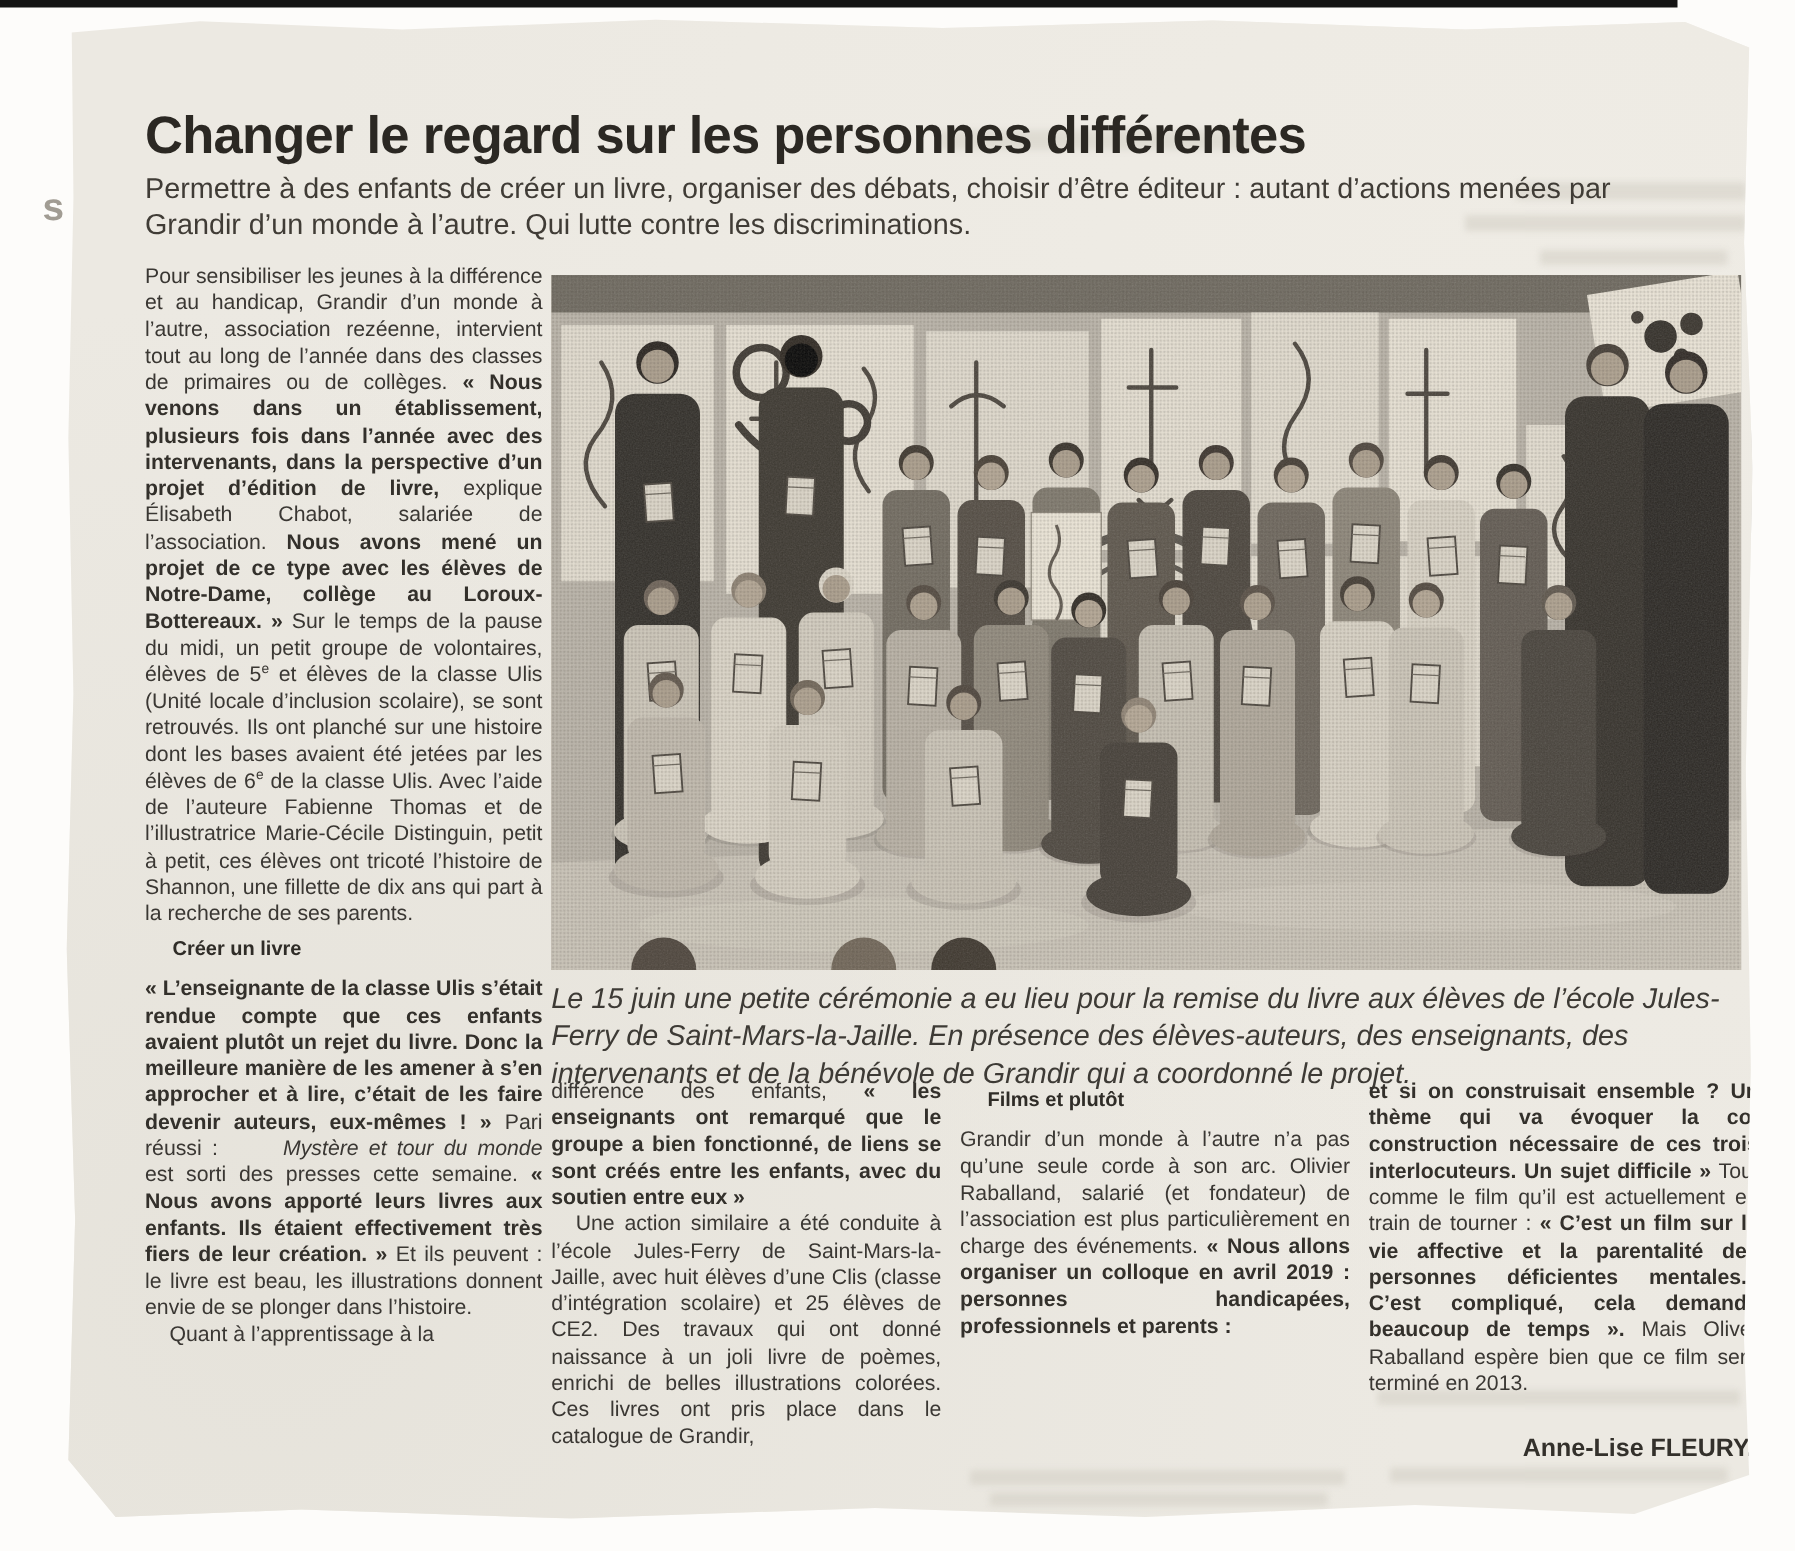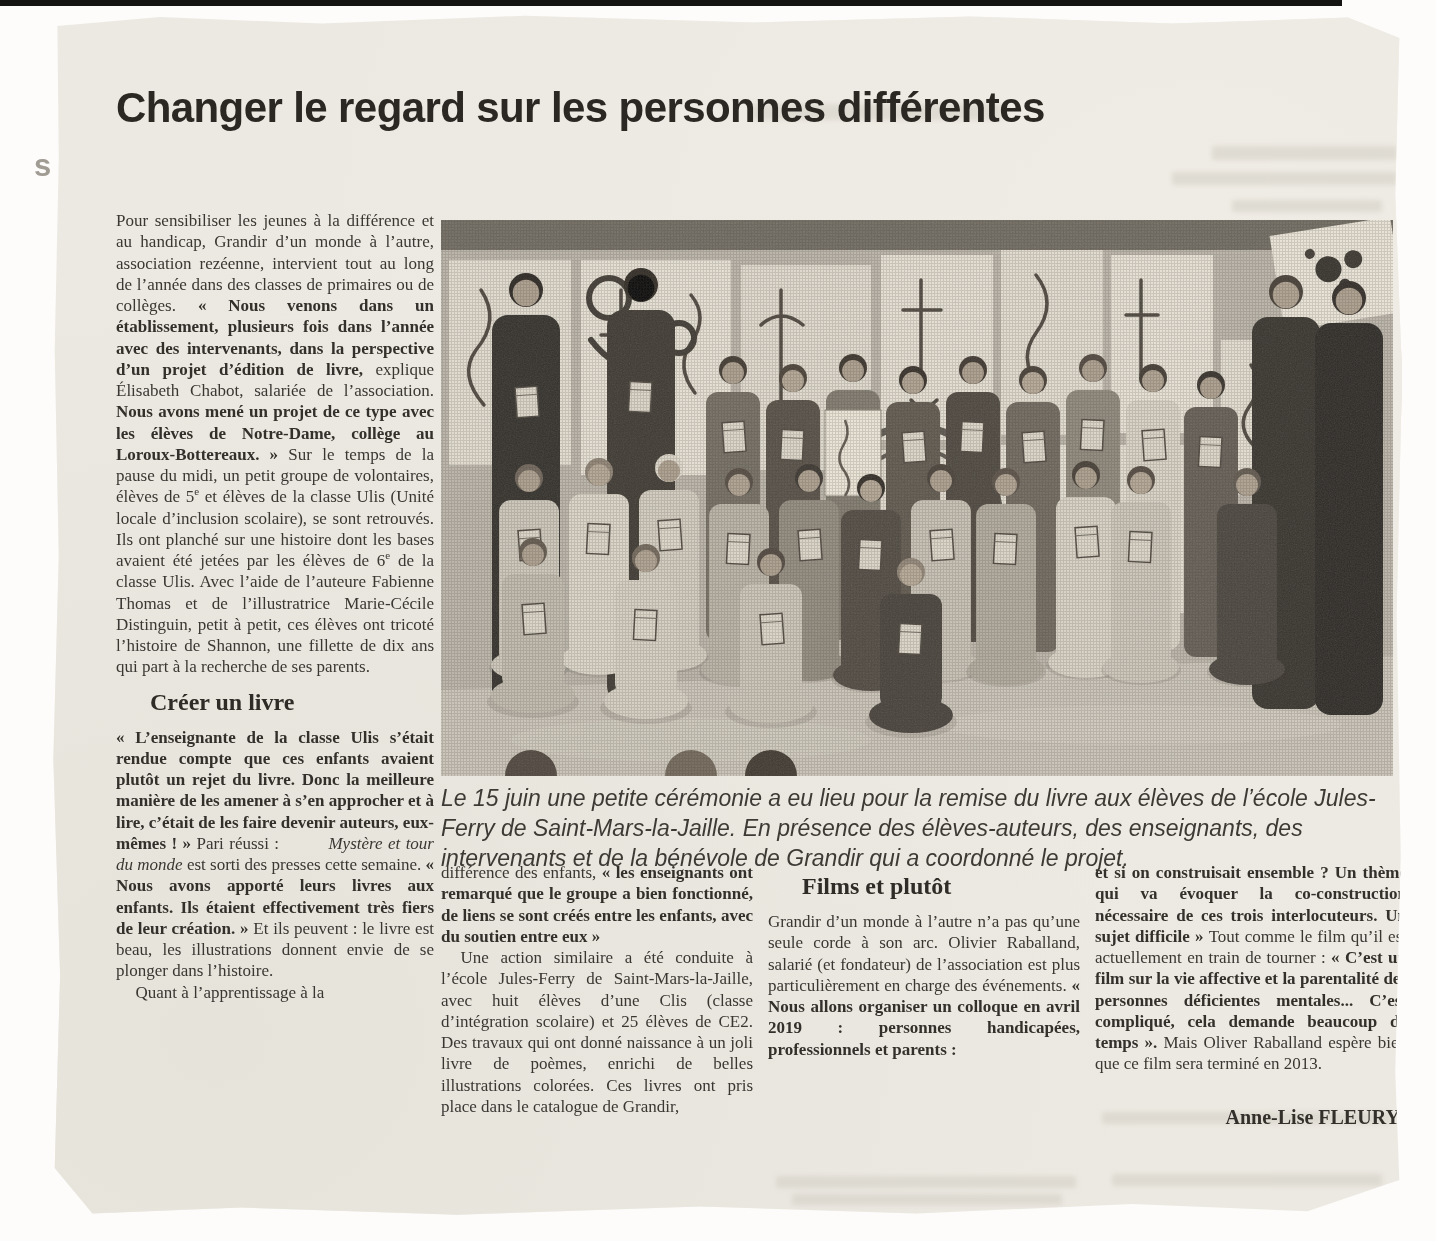--- a/index.html
+++ b/index.html
@@ -29,34 +29,33 @@
     line-height:1.05;white-space:nowrap;
   }
   .standfirst{
     position:absolute;left:64px;top:122px;width:1232px;
     font-size:23px;color:#403c36;line-height:1.28;
   }
   .col{
     position:absolute;width:312px;top:848px;
     font-size:17px;line-height:1.25;color:#3a3733;
     text-align:justify;
-    font-family:Liberation Serif, serif;
   }
   .col1{left:64px;top:196px;width:318px;}
   .col2{left:389px;}
   .col3{left:716px;}
   .col4{left:1043px;}
   .para{margin:0;}
   .para.indent{text-indent:1.15em;}
   .rb{font-weight:bold;color:#33302b;}
   .ri{font-style:italic;margin-left:44px;}
   .rsup{font-size:11px;vertical-align:super;line-height:0;}
   .crosshead{
-    font-weight:bold;font-size:24px;color:#2f2c27;
-    margin:9px 0 10px 34px;
+    font-weight:bold;font-size:16px;color:#2f2c27;
+    margin:9px 0 10px 22px;
   }
   .byline{
     margin-top:30px;text-align:right;font-weight:bold;font-size:20px;
     color:#33302b;padding-right:4px;
   }
   .photo{
     position:absolute;left:389px;top:206px;width:952px;height:556px;
     background:#bdb9b1;overflow:hidden;
     filter:sepia(.10) contrast(.96) brightness(1.01);
   }
@@ -96,20 +95,21 @@
         <div class="b3"></div>
       <div class="b4"></div>
         <div class="b5"></div>
         <div class="b6"></div>
       <div class="b7"></div>
         <div class="b8"></div>
     </div>
 
     <h1 class="headline">Changer le regard sur les personnes différentes</h1>
 
+    <div class="standfirst">Permettre à des enfants de créer un livre, organiser des débats, choisir d’être éditeur : autant d’actions menées par Grandir d’un monde à l’autre. Qui lutte contre les discriminations.</div>
 
     <div class="col col1">
         <p class="para"><span>Pour sensibiliser les jeunes à la différence et au handicap, Grandir d’un monde à l’autre, association rezéenne, intervient tout au long de l’année dans des classes de primaires ou de collèges. </span><span class="rb">« Nous venons dans un établissement, plusieurs fois dans l’année avec des intervenants, dans la perspective d’un projet d’édition de livre, </span><span>explique Élisabeth Chabot, salariée de l’association. </span><span class="rb">Nous avons mené un projet de ce type avec les élèves de Notre-Dame, collège au Loroux-Bottereaux. » </span><span>Sur le temps de la pause du midi, un petit groupe de volontaires, élèves de 5</span><sup class="rsup">e</sup><span> et élèves de la classe Ulis (Unité locale d’inclusion scolaire), se sont retrouvés. Ils ont planché sur une histoire dont les bases avaient été jetées par les élèves de 6</span><sup class="rsup">e</sup><span> de la classe Ulis. Avec l’aide de l’auteure Fabienne Thomas et de l’illustratrice Marie-Cécile Distinguin, petit à petit, ces élèves ont tricoté l’histoire de Shannon, une fillette de dix ans qui part à la recherche de ses parents.</span></p>
         <div class="crosshead">Créer un livre</div>
         <p class="para"><span class="rb">« L’enseignante de la classe Ulis s’était rendue compte que ces enfants avaient plutôt un rejet du livre. Donc la meilleure manière de les amener à s’en approcher et à lire, c’était de les faire devenir auteurs, eux-mêmes ! » </span><span>Pari réussi : </span><span class="ri">Mystère et tour du monde</span><span> est sorti des presses cette semaine. </span><span class="rb">« Nous avons apporté leurs livres aux enfants. Ils étaient effectivement très fiers de leur création. » </span><span>Et ils peuvent : le livre est beau, les illustrations donnent envie de se plonger dans l’histoire.</span></p>
         <p class="para indent"><span>Quant à l’apprentissage à la</span></p>
       </div>
 
     <div class="photo">
       <svg id="photo-svg" width="952" height="556" viewBox="0 0 952 556" xmlns="http://www.w3.org/2000/svg">

